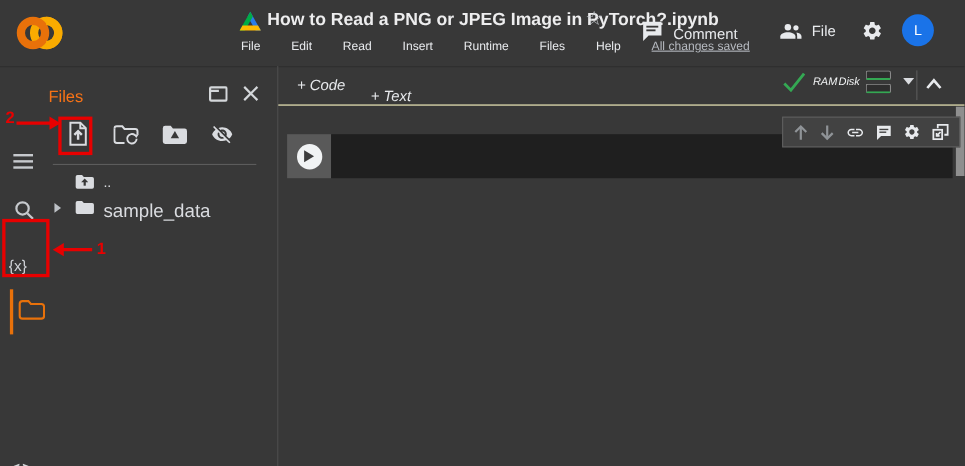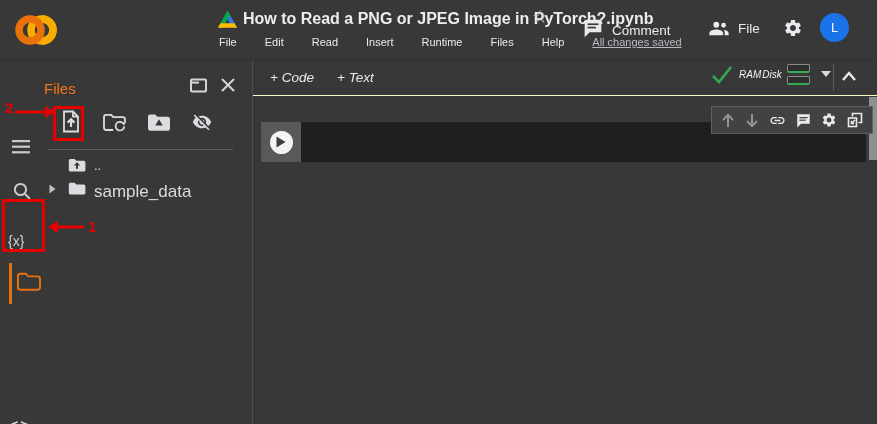--- a/index.html
+++ b/index.html
@@ -197,21 +197,21 @@
     <polygon points="0,8 10,2 10,14" fill="#e80000"></polygon>
     <line x1="9" y1="8" x2="36" y2="8" stroke="#e80000" stroke-width="3"></line>
   </svg>
 </div>
 <div class="abs txt" style="left:88px;top:218px;font-size:15px;font-weight:bold;color:#e80000;">1</div>
 
 <div class="abs" style="left:252px;top:60px;width:1px;height:364px;background:#4d4d4d;"></div>
 
 <div class="abs" style="left:253px;top:60px;width:624px;height:36px;border-bottom:1px solid #fef9c3;box-sizing:border-box;font-style:italic;">
   <span class="abs txt" style="left:17px;top:10px;font-size:13.5px;font-weight:500;color:#e8eaed;">+ Code</span>
-  <span class="abs txt" style="left:84px;top:10px;font-size:13.5px;font-weight:500;color:#e8eaed;">+ Text</span>
+  <span class="abs txt" style="left:84px;top:20px;font-size:13.5px;font-weight:500;color:#e8eaed;">+ Text</span>
 
   <div class="abs" style="left:457px;top:2px;display:flex;align-items:center;gap:5px;">
     <span>
       <svg width="24" height="24" viewBox="0 0 24 24" fill="none" stroke="#34a853" stroke-width="2.6">
         <polyline points="3,14 9,20 21,5"></polyline>
       </svg>
     </span>
     <span style="display:flex;flex-direction:row;align-items:flex-end;gap:1px;">
       <span class="txt" style="font-size:10px;line-height:11px;color:#f1f3f4;">RAM</span>
       <span class="txt" style="font-size:10px;line-height:11px;color:#f1f3f4;">Disk</span>

